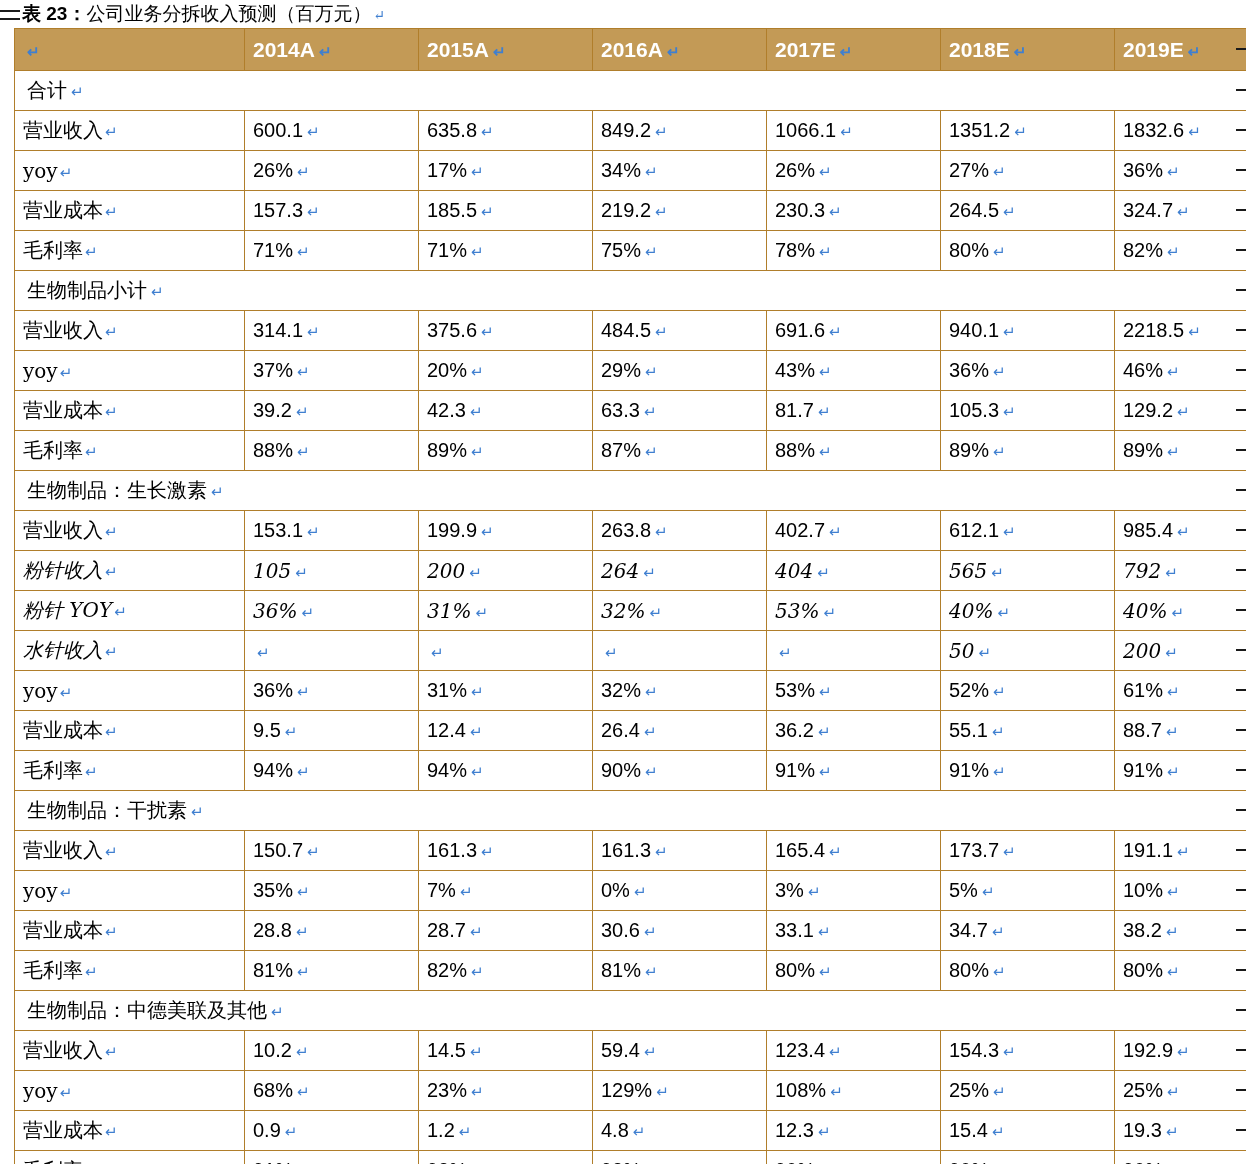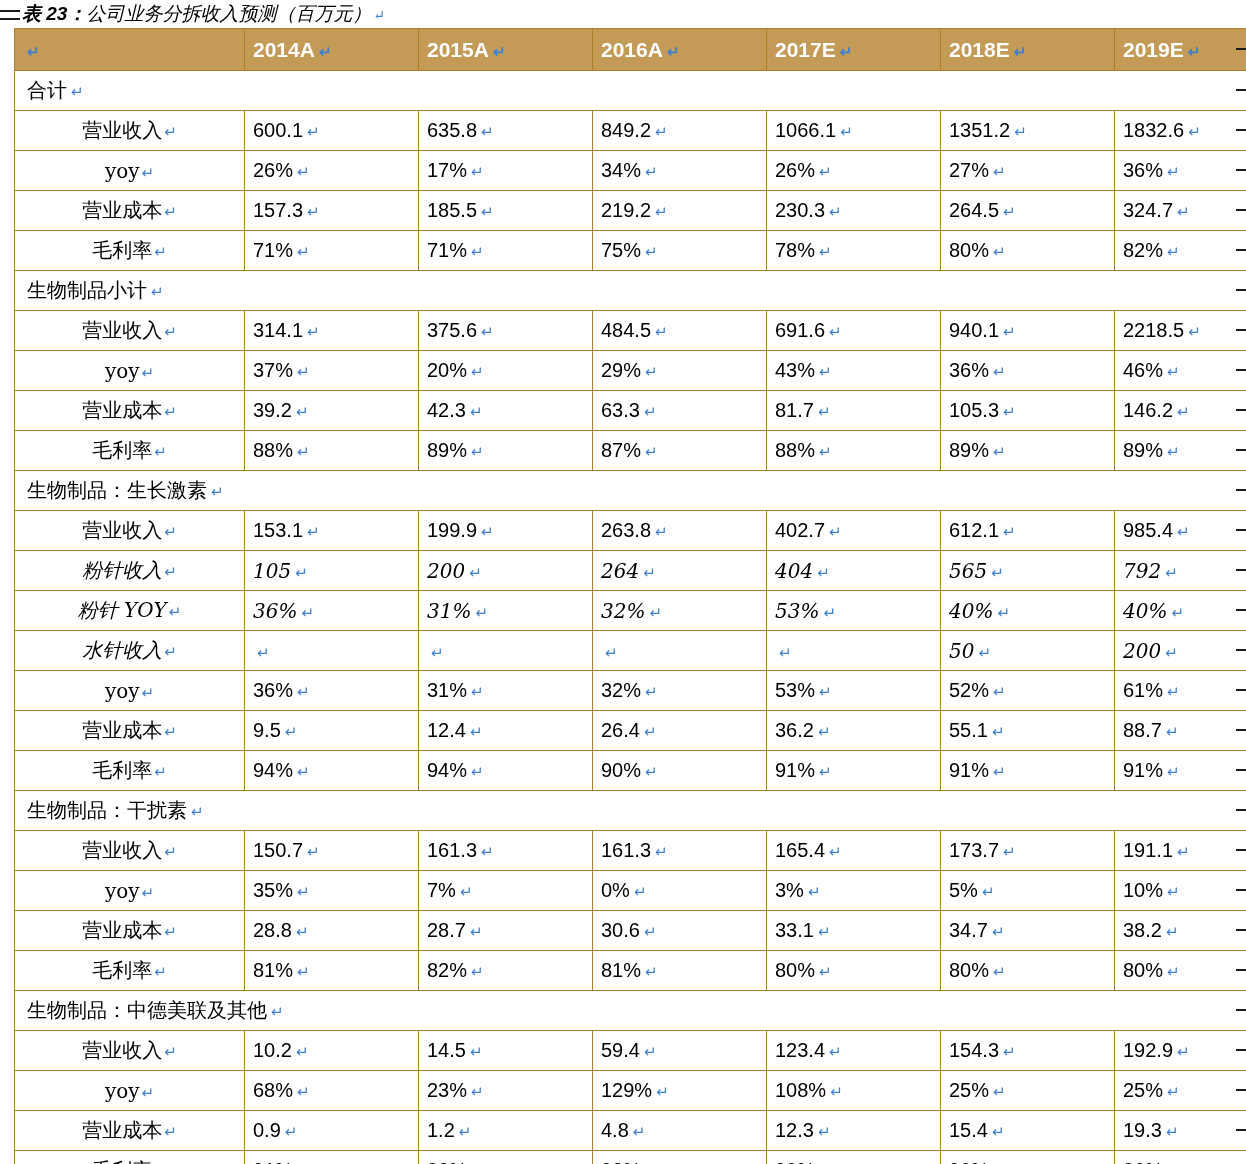--- a/index.html
+++ b/index.html
@@ -21,21 +21,20 @@
   
   .caption {
     position: absolute;
     left: 22px;
     top: 0px;
     height: 26px;
     line-height: 26px;
     font-size: 19px;
     color: #000;
     white-space: nowrap;
-    font-style: italic;
   }
   .caption .cap-label {
     font-weight: bold;
     font-family: "Liberation Sans", sans-serif;
   }
   .caption .cap-text {
     font-family: "DejaVu Serif", serif;
   }
   .caption .pilcrow {
     color: #3f7fd0;
@@ -96,21 +95,21 @@
   
   tr.section td {
     font-size: 20px;
     font-family: "DejaVu Serif", serif;
     color: #000;
     text-align: left;
     padding-left: 12px;
   }
   td.label {
     font-family: "DejaVu Serif", serif;
-    text-align: center;
+    text-align: left;
     padding-left: 12px;
   }
   td.label.indent {
     font-style: italic;
   }
   td.num {
     font-family: "Liberation Sans", sans-serif;
     text-align: left;
     padding-left: 10px;
   }
@@ -236,21 +235,21 @@
             <td class="num"><span>36%</span><span class="pc">↵</span></td>
             <td class="num"><span>46%</span><span class="pc">↵</span></td>
           </tr>
           <tr>
             <td class="label"><span>营业成本</span><span class="pc tight">↵</span></td>
             <td class="num"><span>39.2</span><span class="pc">↵</span></td>
             <td class="num"><span>42.3</span><span class="pc">↵</span></td>
             <td class="num"><span>63.3</span><span class="pc">↵</span></td>
             <td class="num"><span>81.7</span><span class="pc">↵</span></td>
             <td class="num"><span>105.3</span><span class="pc">↵</span></td>
-            <td class="num"><span>146.2</span><span class="pc">↵</span></td>
+            <td class="num"><span>129.2</span><span class="pc">↵</span></td>
           </tr>
           <tr>
             <td class="label"><span>毛利率</span><span class="pc tight">↵</span></td>
             <td class="num"><span>88%</span><span class="pc">↵</span></td>
             <td class="num"><span>89%</span><span class="pc">↵</span></td>
             <td class="num"><span>87%</span><span class="pc">↵</span></td>
             <td class="num"><span>88%</span><span class="pc">↵</span></td>
             <td class="num"><span>89%</span><span class="pc">↵</span></td>
             <td class="num"><span>89%</span><span class="pc">↵</span></td>
           </tr>

